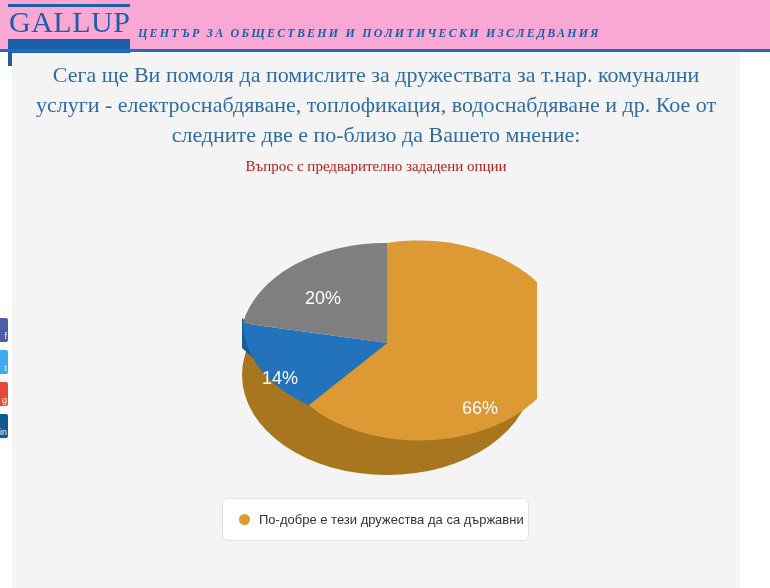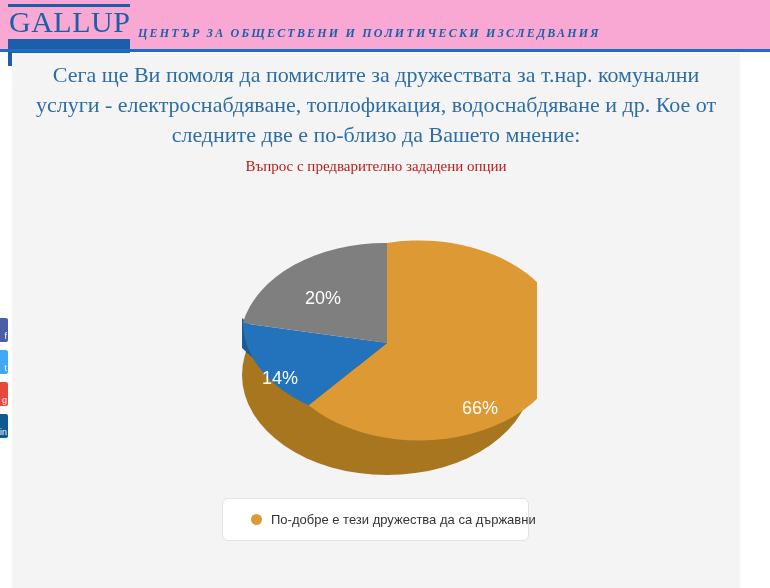--- a/index.html
+++ b/index.html
@@ -142,21 +142,21 @@
 
   
   #chart-legend {
     position: absolute;
     left: 210px;
     top: 445px;
     width: 307px;
     background: #ffffff;
     border: 1px solid #e2e2e2;
     border-radius: 6px;
-    padding: 10px 0 10px 12px;
+    padding: 10px 0 10px 0;
     box-sizing: border-box;
   }
   .legend-item {
     display: flex;
     align-items: center;
     padding: 3px 12px 3px 16px;
   }
   .legend-swatch {
     width: 11px;
     height: 11px;

